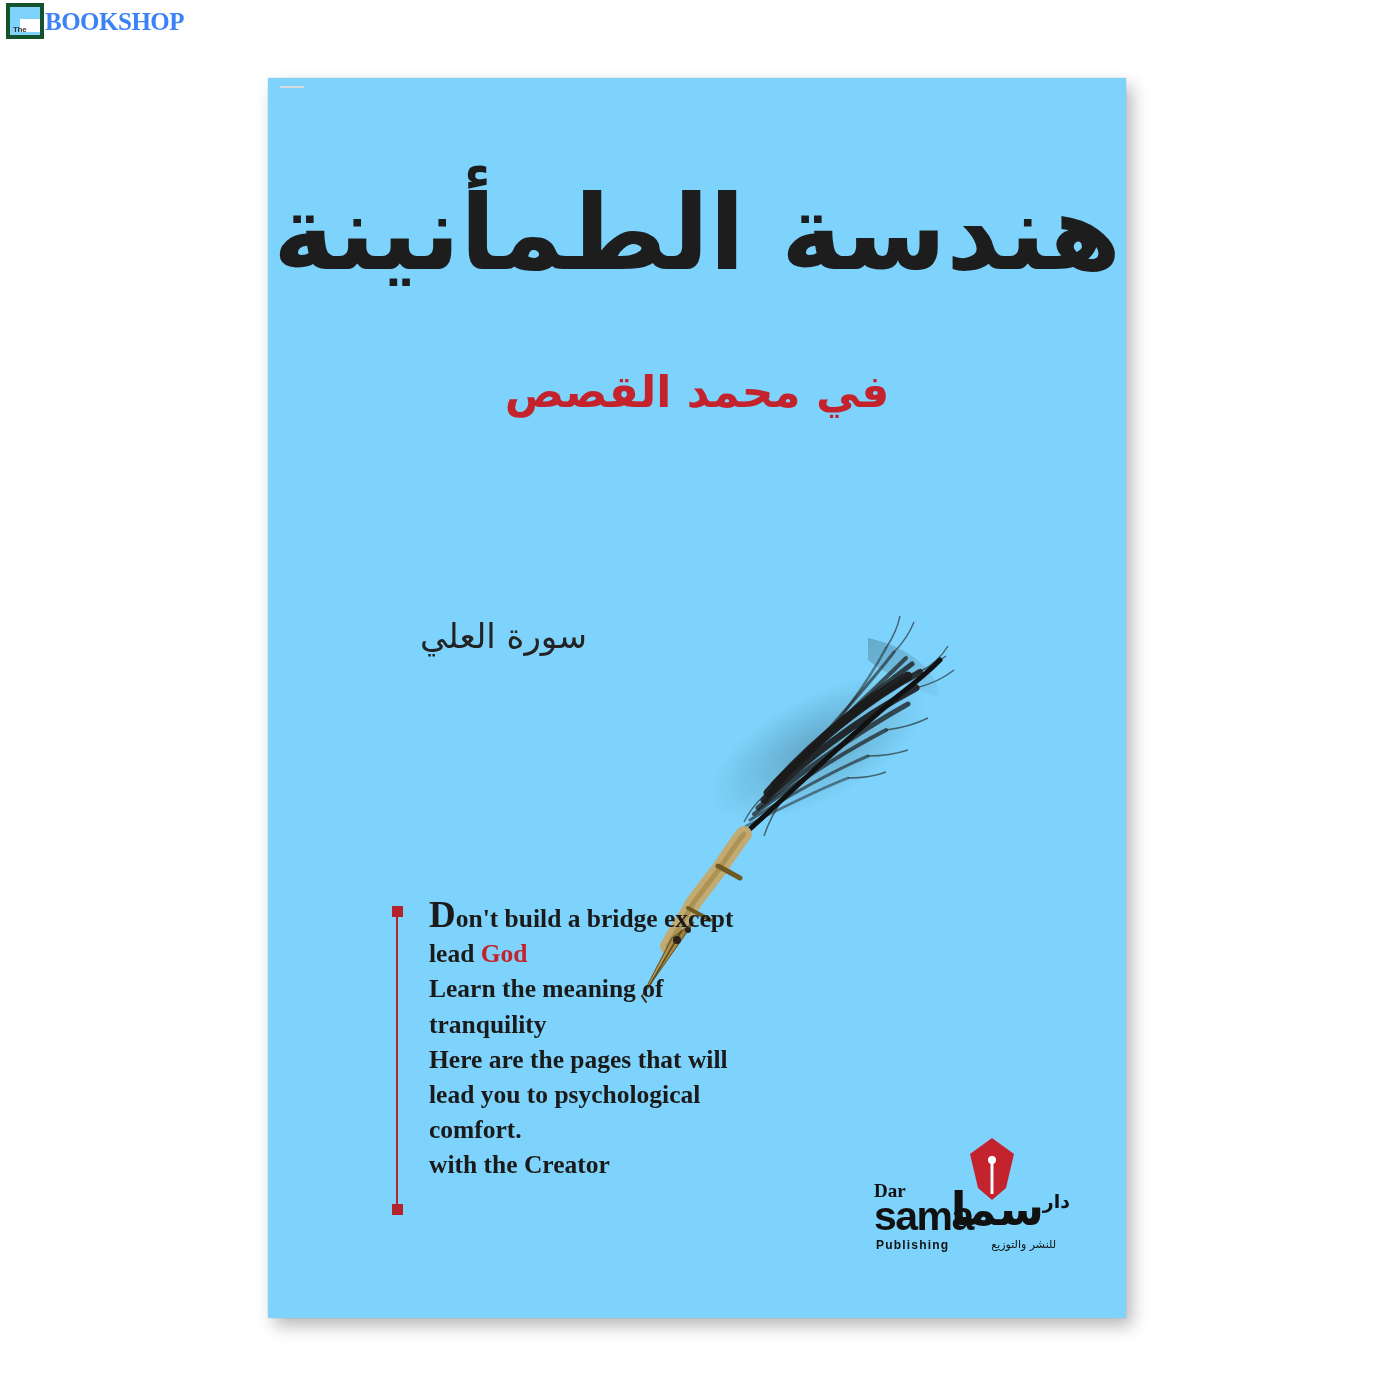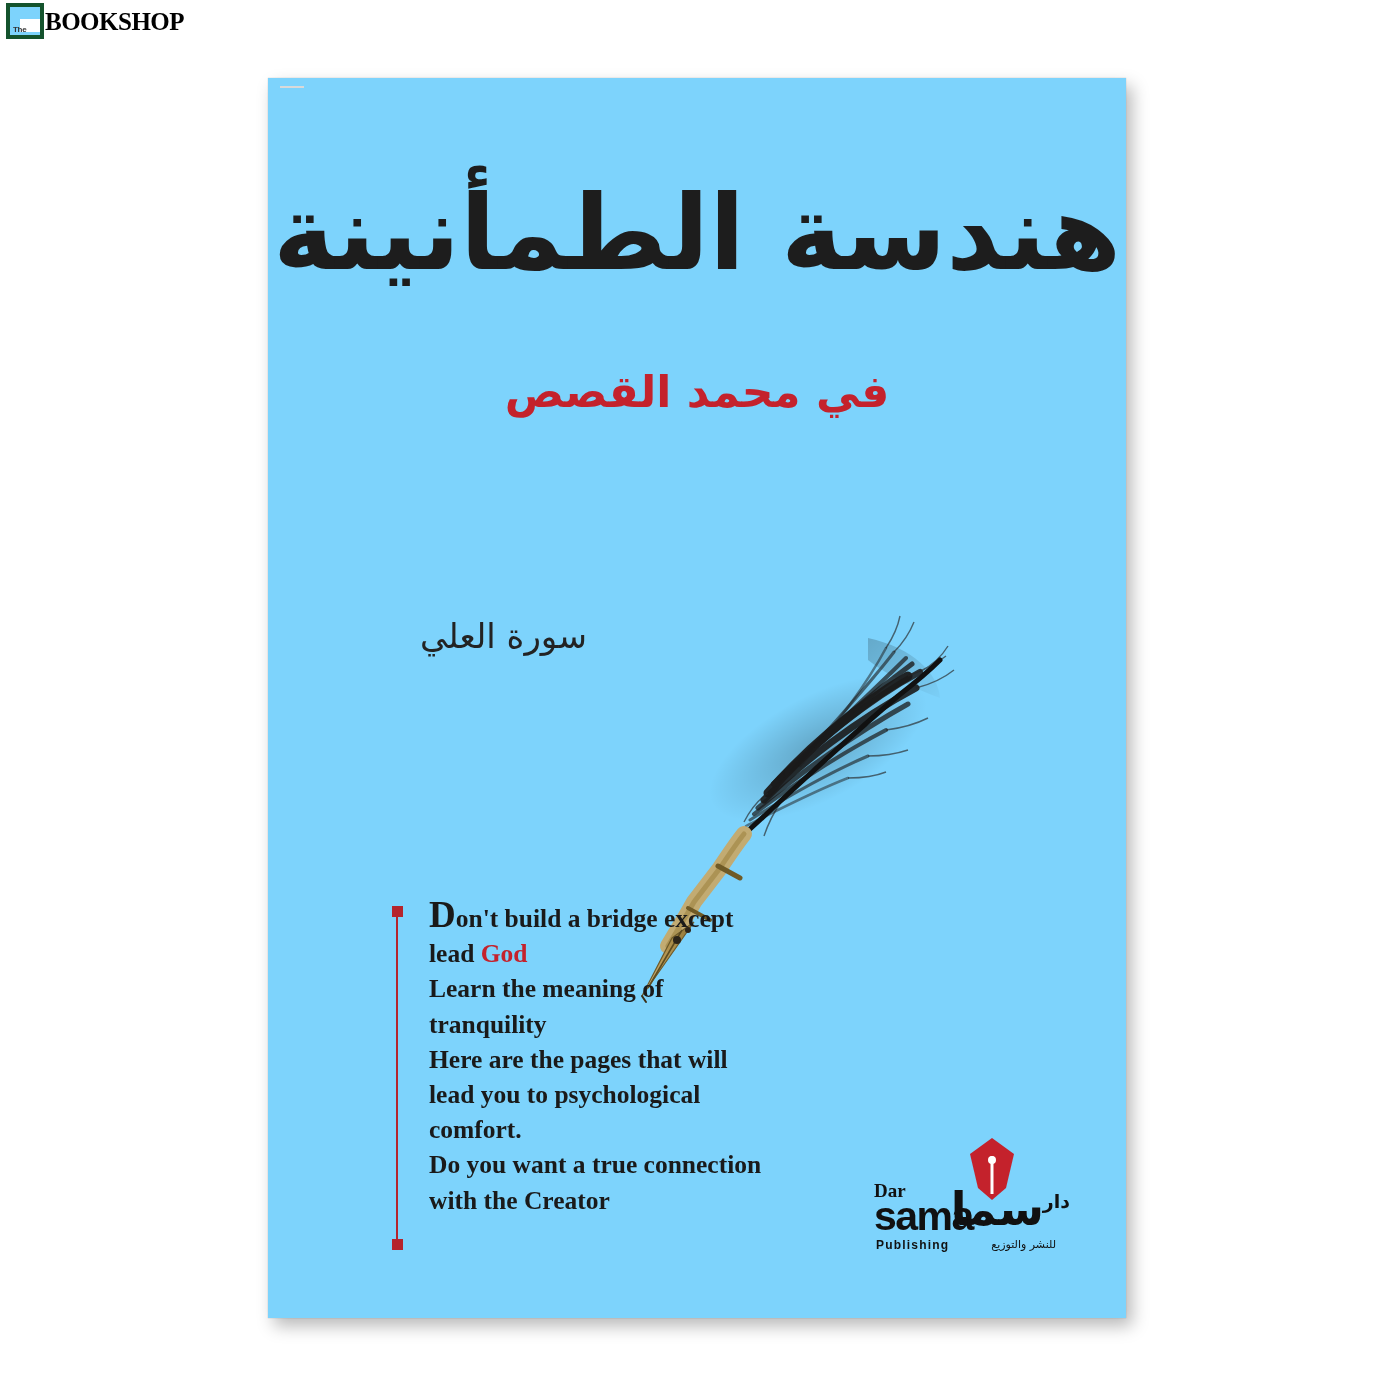--- a/index.html
+++ b/index.html
@@ -47,21 +47,21 @@
     left: 3px;
     font-size: 8px;
     color: #333;
     font-weight: bold;
     letter-spacing: -0.3px;
   }
   #watermark .wm-text {
     font-family: "Liberation Serif", serif;
     font-weight: bold;
     font-size: 25px;
-    color: #000000;
+    color: #3b82f6;
     letter-spacing: -0.5px;
     margin-left: 1px;
     line-height: 1;
   }
 
   
   #cover-wrap {
     position: absolute;
     left: 268px;
     top: 78px;
@@ -345,21 +345,20 @@
           <span class="dropcap">D</span><span>on't build a bridge except</span>
         </span>
         <span class="ln">
           <span>lead </span><span class="god">God</span>
         </span>
         <span class="ln">Learn the meaning of</span>
         <span class="ln">tranquility</span>
         <span class="ln">Here are the pages that will</span>
         <span class="ln">lead you to psychological</span>
         <span class="ln">comfort.</span>
-        <span class="ln">Do you want a true connection</span>
         <span class="ln">with the Creator</span>
       </div>
     </div>
 
     <div id="publisher">
       <svg class="nib" viewBox="0 0 60 62">
         <path d="M30 0 L52 16 L44 50 L30 62 L16 50 L8 16 Z" fill="#c4222c"></path>
         <path d="M30 18 L30 56" stroke="#ffffff" stroke-width="3"></path>
         <circle cx="30" cy="22" r="4" fill="#ffffff"></circle>
       </svg>

